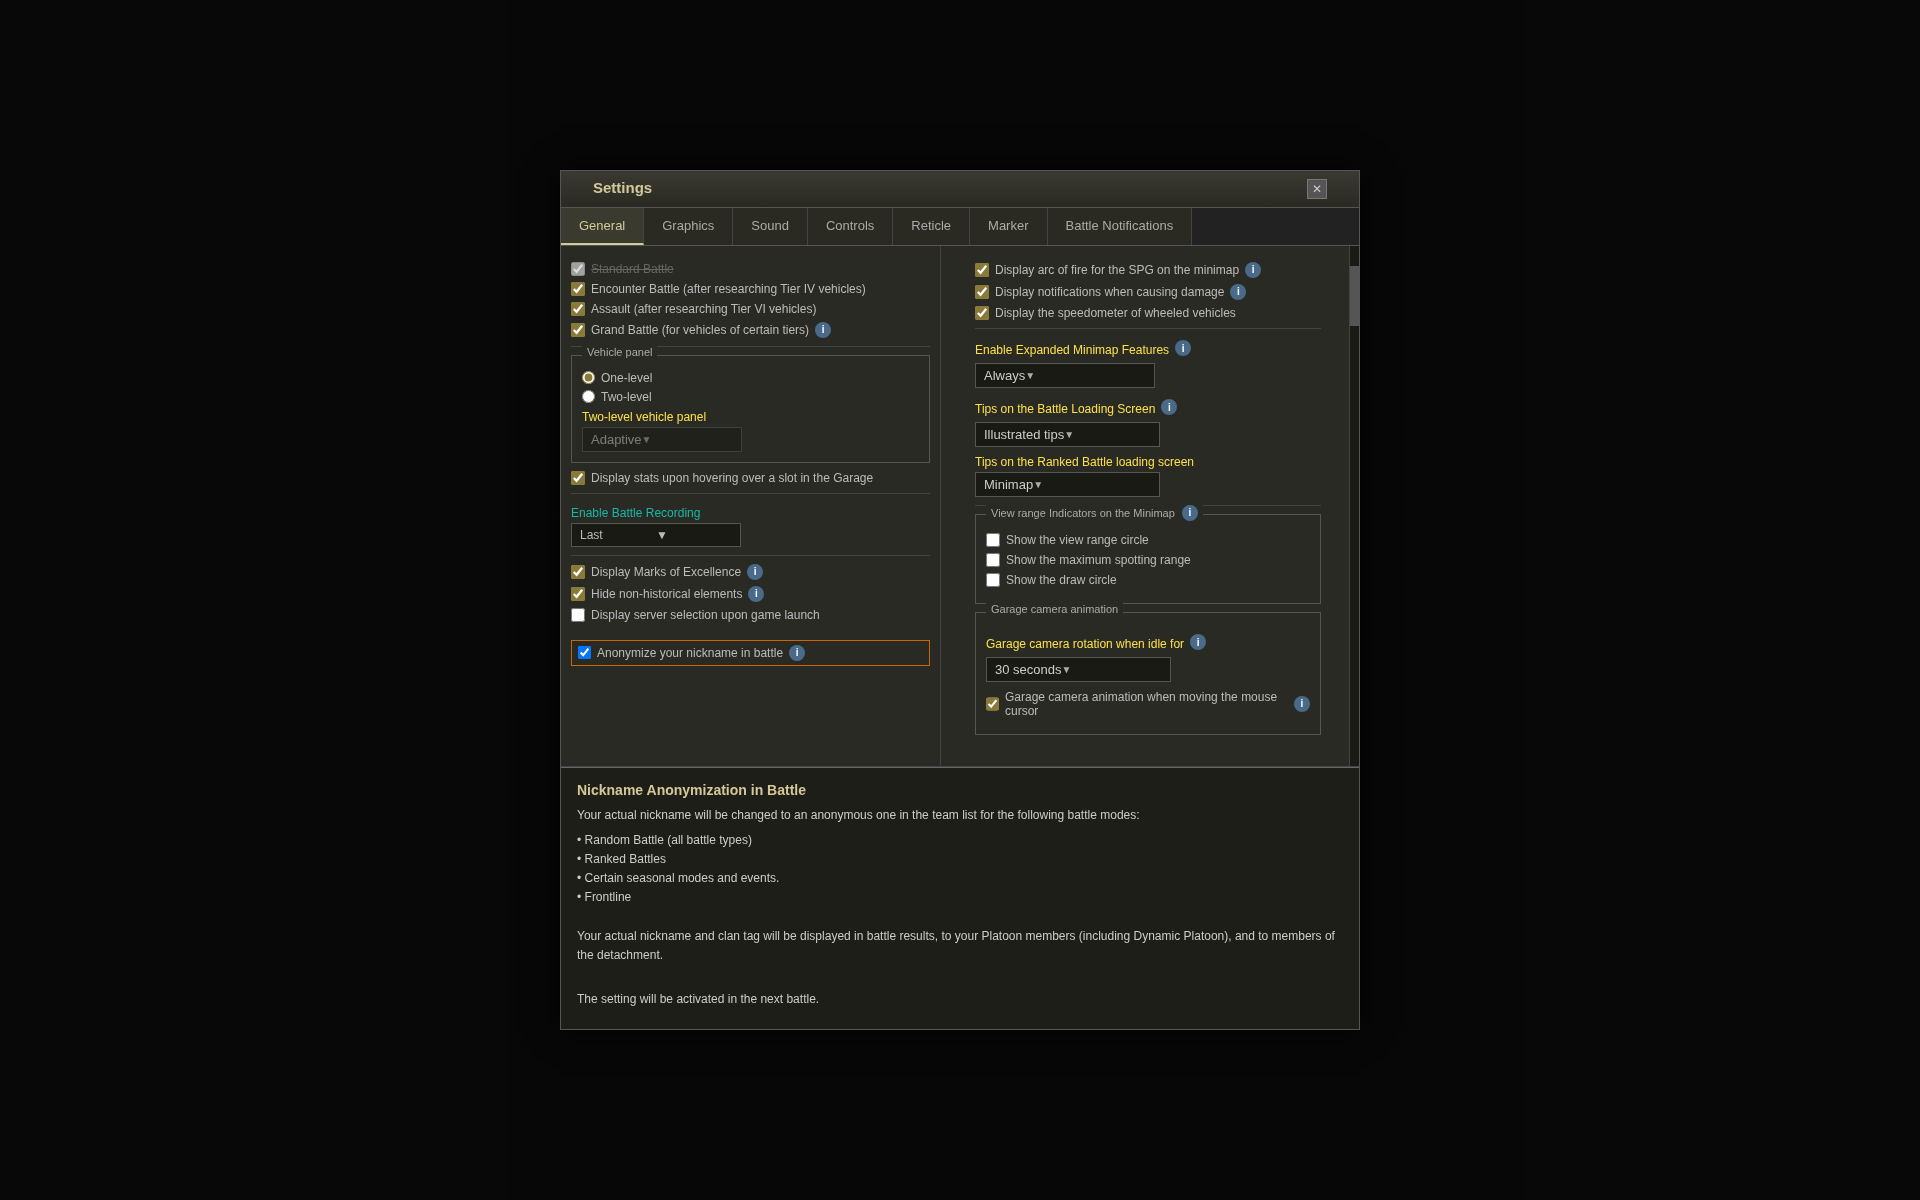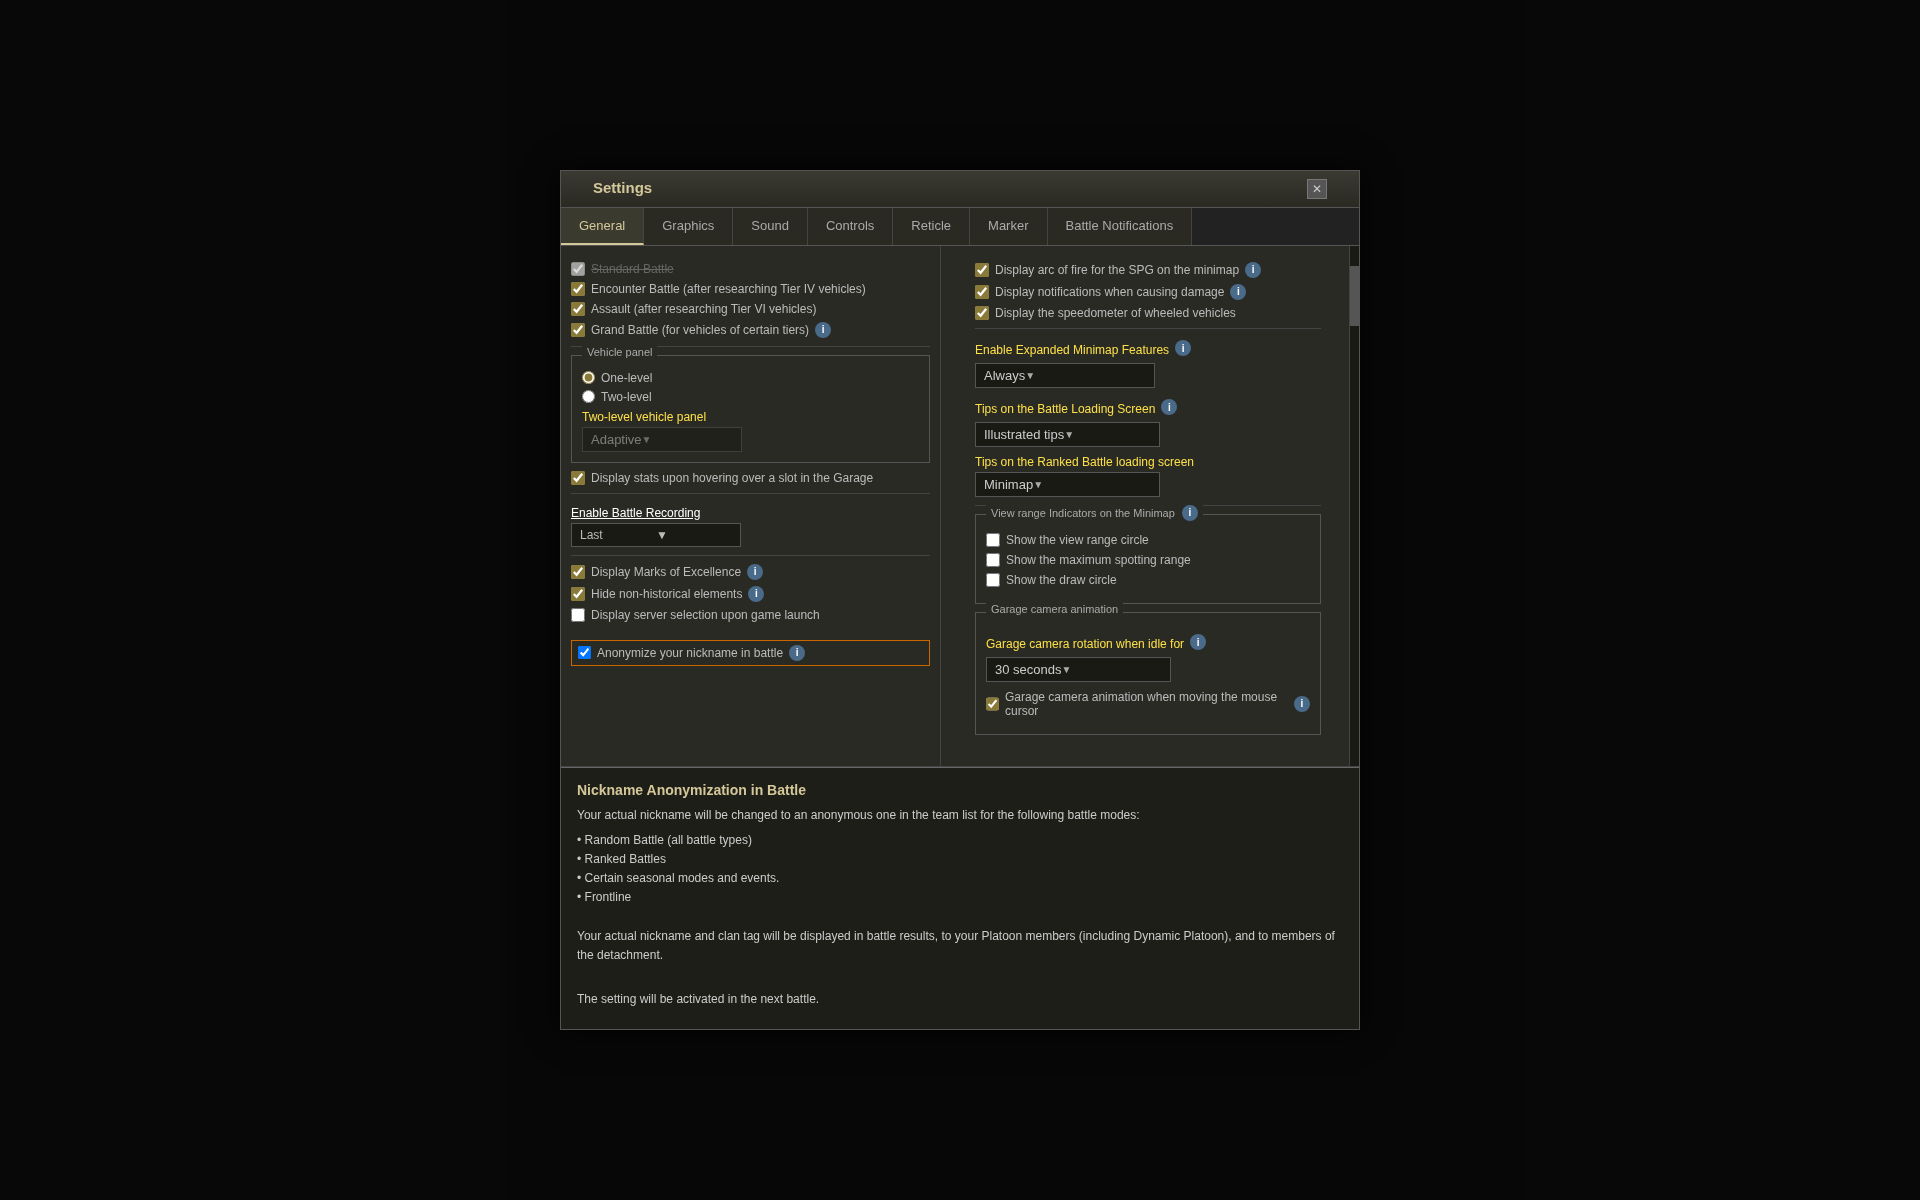--- a/index.html
+++ b/index.html
@@ -157,24 +157,23 @@
       color: #aaa;
       font-size: 10px;
     }
     .select-row {
       display: flex;
       align-items: center;
       gap: 6px;
       margin: 3px 0;
     }
     .enable-recording-label {
-      color: #ffffff;
+      color: #14b8a6;
       font-size: 12px;
       margin: 12px 0 3px;
-      text-decoration: underline;
     }
     .recording-select {
       display: flex;
       align-items: center;
       background: #1a1a15;
       border: 1px solid #555;
       padding: 4px 8px;
       width: 170px;
       cursor: pointer;
     }

